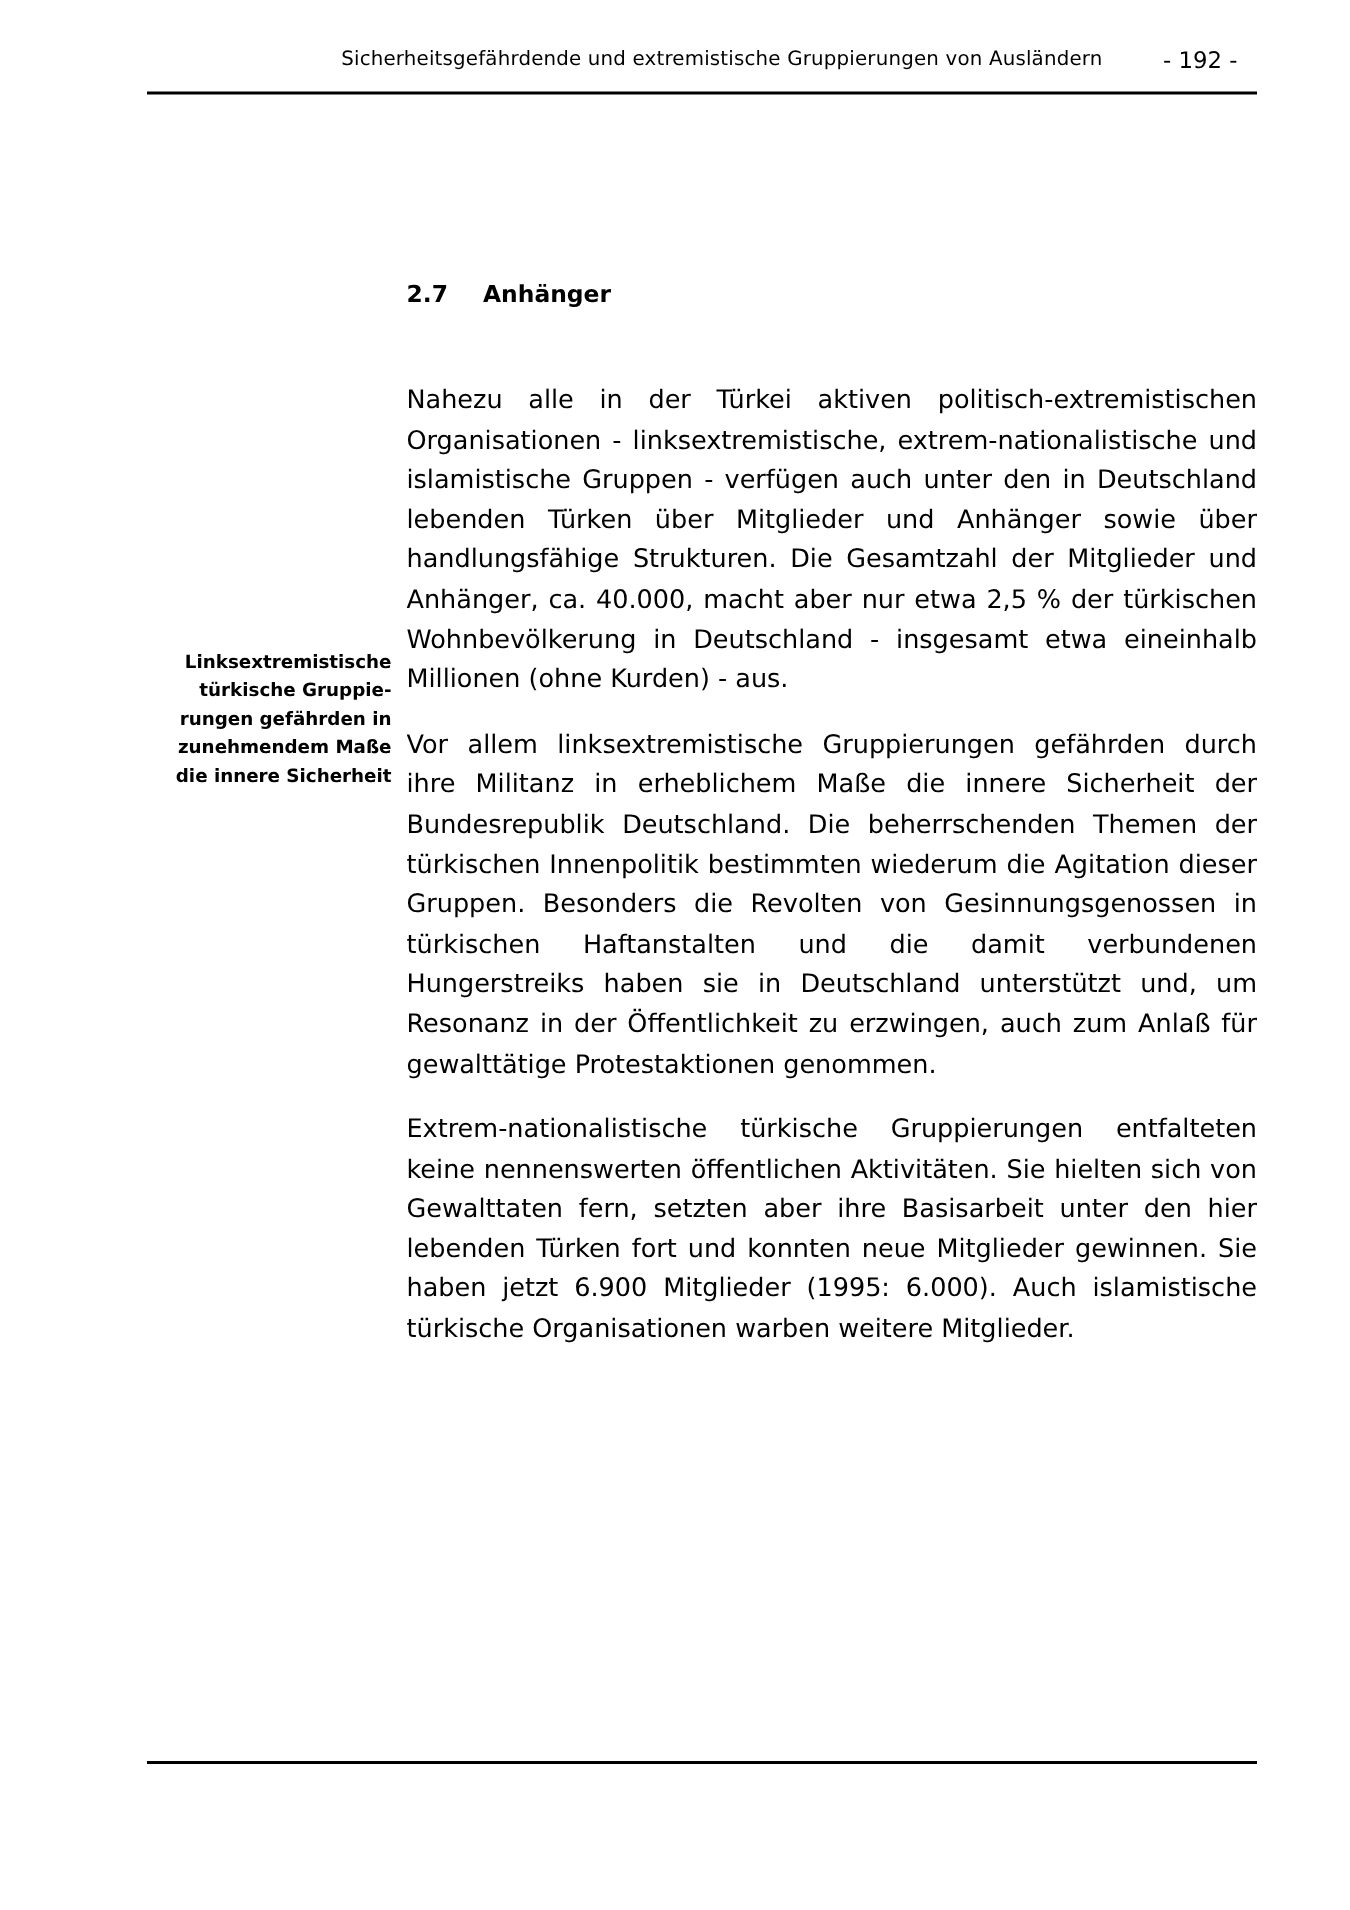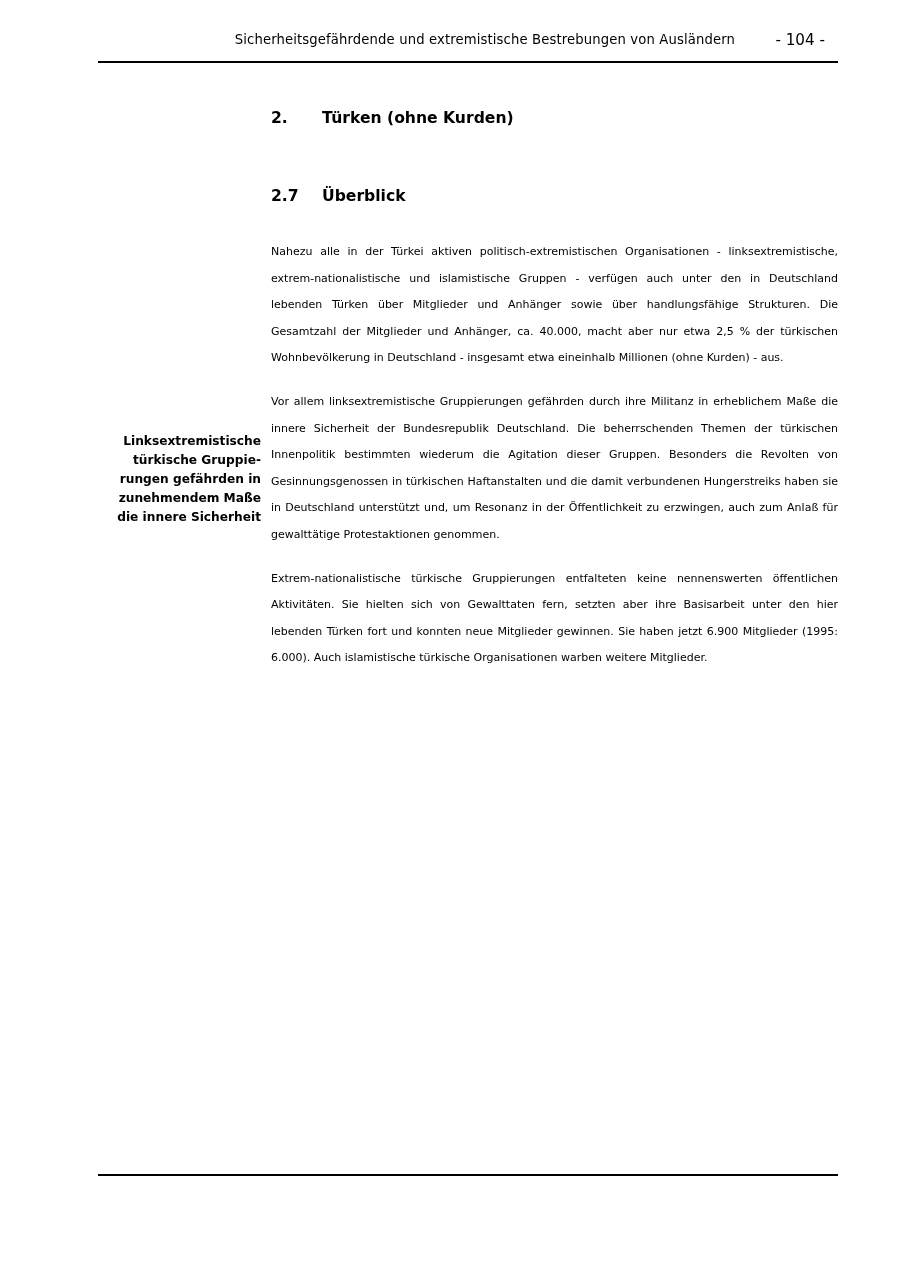--- a/index.html
+++ b/index.html
@@ -87,25 +87,25 @@
   }
 
   
   .body-col {
     position: absolute;
     left: 271px;
     top: 238px;
     width: 567px;
   }
   .para {
-    font-size: 11px;
+    font-size: 17px;
     line-height: 26.6px;
     text-align: justify;
     text-justify: inter-word;
-    margin: 1px 0 17px 0;
+    margin: 16px 0 17px 0;
     hyphens: manual;
   }
   .para:last-child {
     margin-bottom: 0;
   }
 
   
   .margin-note {
     position: absolute;
     left: 103px;
@@ -117,31 +117,28 @@
     text-align: right;
     white-space: pre-line;
   }
 </style>
 </head>
 <body>
 
 <div class="page">
 
   <div class="header-band">
-    <div class="header-title">Sicherheitsgefährdende und extremistische Bestrebungen von Ausländern</div>
-    <div class="header-pageno">- 104 -</div>
+    <div class="header-title">Sicherheitsgefährdende und extremistische Gruppierungen von Ausländern</div>
+    <div class="header-pageno">- 192 -</div>
   </div>
   <div class="rule-top"></div>
 
-  <div class="heading h-sec">
-    <span class="num">2.</span><span>Türken (ohne Kurden)</span>
-  </div>
 
   <div class="heading h-sub">
-    <span class="num">2.7</span><span>Überblick</span>
+    <span class="num">2.7</span><span>Anhänger</span>
   </div>
 
   <div class="margin-note">Linksextremistische türkische Gruppie-
 rungen gefährden in zunehmendem Maße die innere Sicherheit</div>
 
   <div class="body-col">
     <p class="para">Nahezu alle in der Türkei aktiven politisch-extremistischen Organisationen - linksextremistische, extrem-nationalistische und islamistische Gruppen - verfügen auch unter den in Deutschland lebenden Türken über Mitglieder und Anhänger sowie über handlungsfähige Strukturen. Die Gesamtzahl der Mitglieder und Anhänger, ca. 40.000, macht aber nur etwa 2,5 % der türkischen Wohnbevölkerung in Deutschland - insgesamt etwa eineinhalb Millionen (ohne Kurden) - aus.</p>
     <p class="para">Vor allem linksextremistische Gruppierungen gefährden durch ihre Militanz in erheblichem Maße die innere Sicherheit der Bundesrepublik Deutschland. Die beherrschenden Themen der türkischen Innenpolitik bestimmten wiederum die Agitation dieser Gruppen. Besonders die Revolten von Gesinnungsgenossen in türkischen Haftanstalten und die damit verbundenen Hungerstreiks haben sie in Deutschland unterstützt und, um Resonanz in der Öffentlichkeit zu erzwingen, auch zum Anlaß für gewalttätige Protestaktionen genommen.</p>
     <p class="para">Extrem-nationalistische türkische Gruppierungen entfalteten keine nennenswerten öffentlichen Aktivitäten. Sie hielten sich von Gewalttaten fern, setzten aber ihre Basisarbeit unter den hier lebenden Türken fort und konnten neue Mitglieder gewinnen. Sie haben jetzt 6.900 Mitglieder (1995: 6.000). Auch islamistische türkische Organisationen warben weitere Mitglieder.</p>
   </div>

